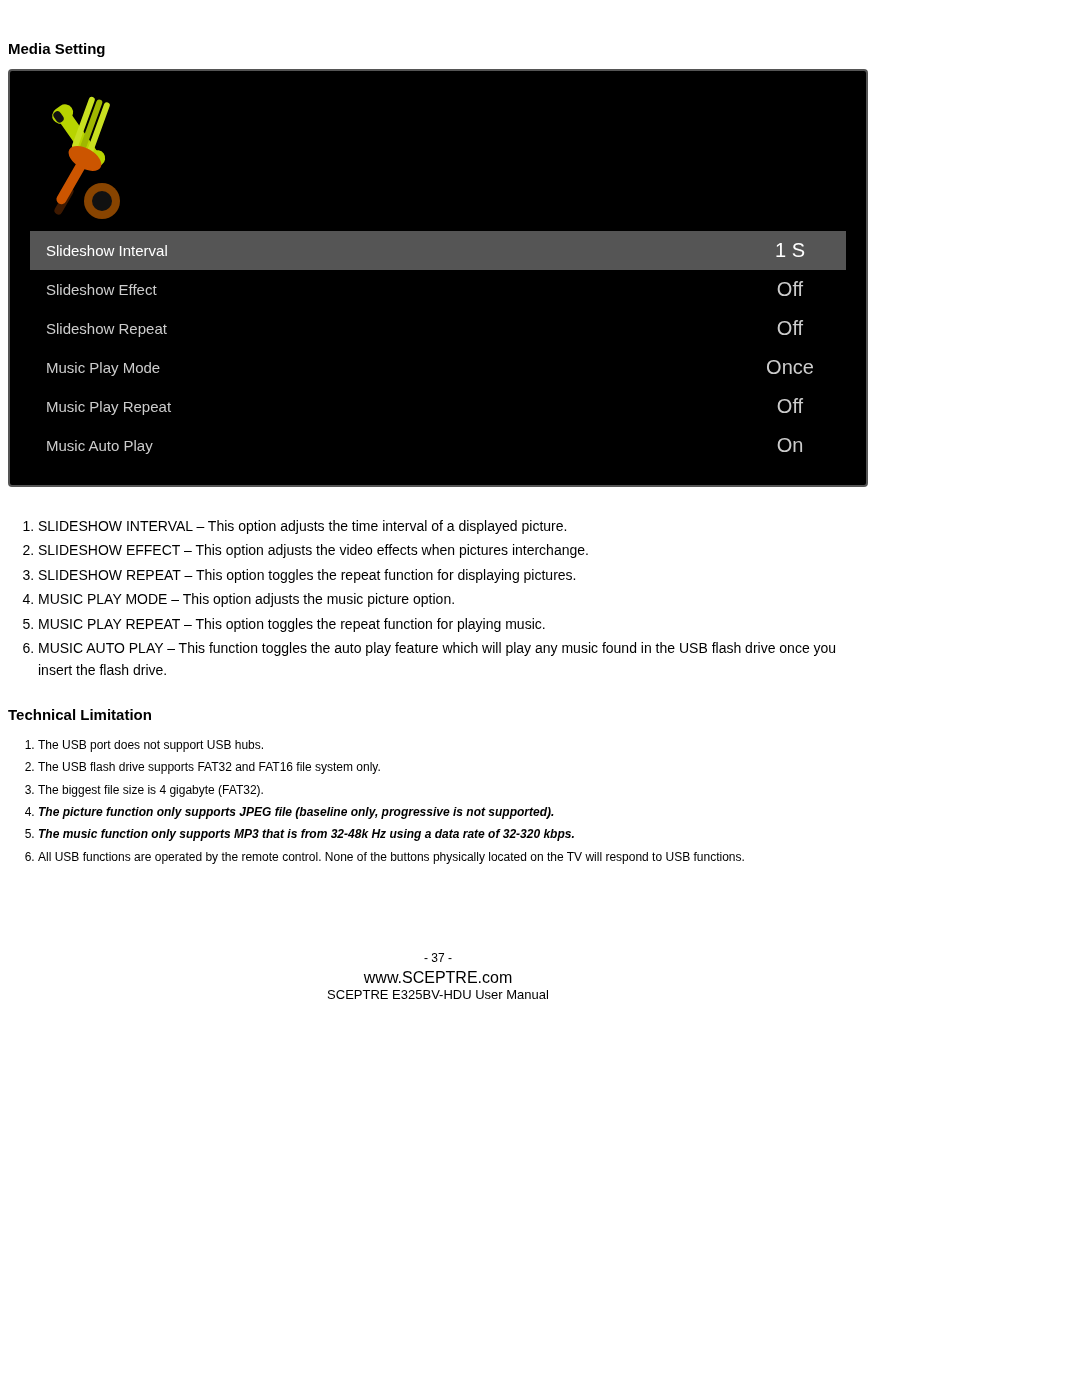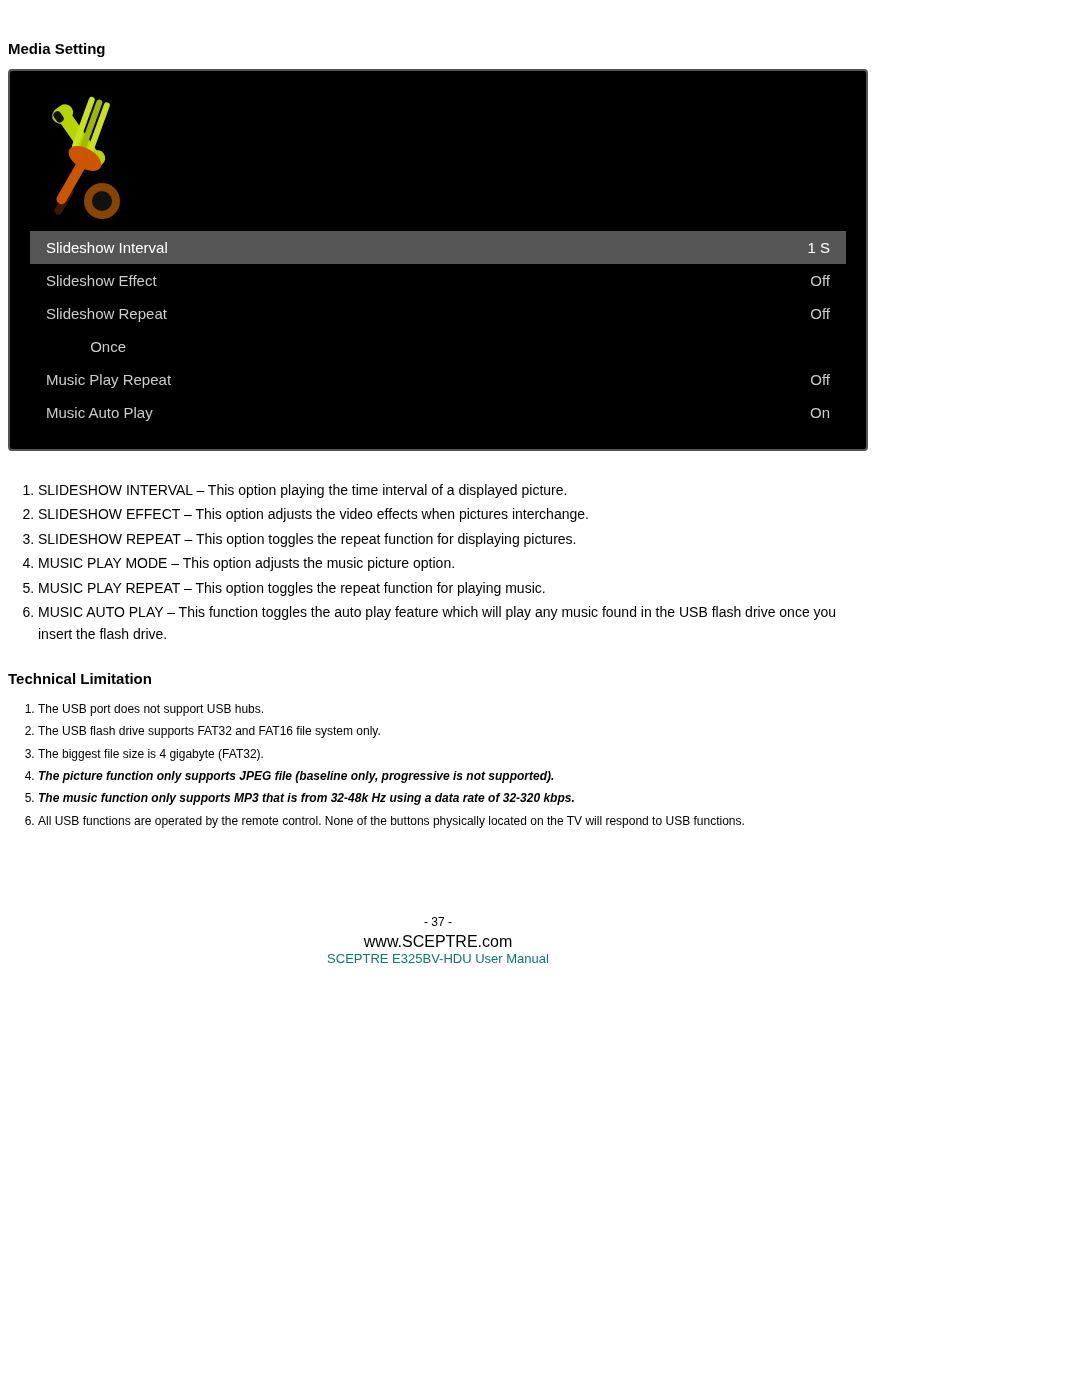--- a/index.html
+++ b/index.html
@@ -55,24 +55,24 @@
       color: #fff;
     }
 
     .menu-label {
       flex: 1;
       font-size: 15px;
       color: inherit;
     }
 
     .menu-value {
-      font-size: 15px;
+      font-size: 20px;
       color: inherit;
       min-width: 80px;
-      text-align: right;
+      text-align: center;
     }
 
     
     .numbered-list {
       margin-bottom: 24px;
       width: 100%;
     }
 
     .numbered-list ol {
       padding-left: 30px;
@@ -120,21 +120,21 @@
       margin-bottom: 4px;
     }
 
     .footer-url {
       font-size: 16px;
       color: #000;
     }
 
     .footer-product {
       font-size: 13px;
-      color: #0f766e;
+      color: #000000;
     }
 
     
     .wrench-svg-container {
       position: relative;
       width: 130px;
       height: 140px;
     }
   </style>
 </head>
@@ -189,38 +189,39 @@
           <span class="menu-label">Slideshow Effect</span>
           <span class="menu-value">Off</span>
         </div>
 
         <div class="menu-row">
           <span class="menu-label">Slideshow Repeat</span>
           <span class="menu-value">Off</span>
         </div>
 
         <div class="menu-row">
+          <span class="menu-label">Music Play Mode</span>
           <span class="menu-value">Once</span>
         </div>
 
         <div class="menu-row">
           <span class="menu-label">Music Play Repeat</span>
           <span class="menu-value">Off</span>
         </div>
 
         <div class="menu-row">
           <span class="menu-label">Music Auto Play</span>
           <span class="menu-value">On</span>
         </div>
       </div>
     </div>
 
     <div class="numbered-list">
       <ol>
-        <li>SLIDESHOW INTERVAL – This option playing the time interval of a displayed picture.</li>
+        <li>SLIDESHOW INTERVAL – This option adjusts the time interval of a displayed picture.</li>
         <li>SLIDESHOW EFFECT – This option adjusts the video effects when pictures interchange.</li>
         <li>SLIDESHOW REPEAT – This option toggles the repeat function for displaying pictures.</li>
         <li>MUSIC PLAY MODE – This option adjusts the music picture option.</li>
         <li>MUSIC PLAY REPEAT – This option toggles the repeat function for playing music.</li>
         <li>MUSIC AUTO PLAY – This function toggles the auto play feature which will play any music found in the USB flash drive once you insert the flash drive.</li>
       </ol>
     </div>
 
     <div class="tech-section">
       <div class="section-title">Technical Limitation</div>

